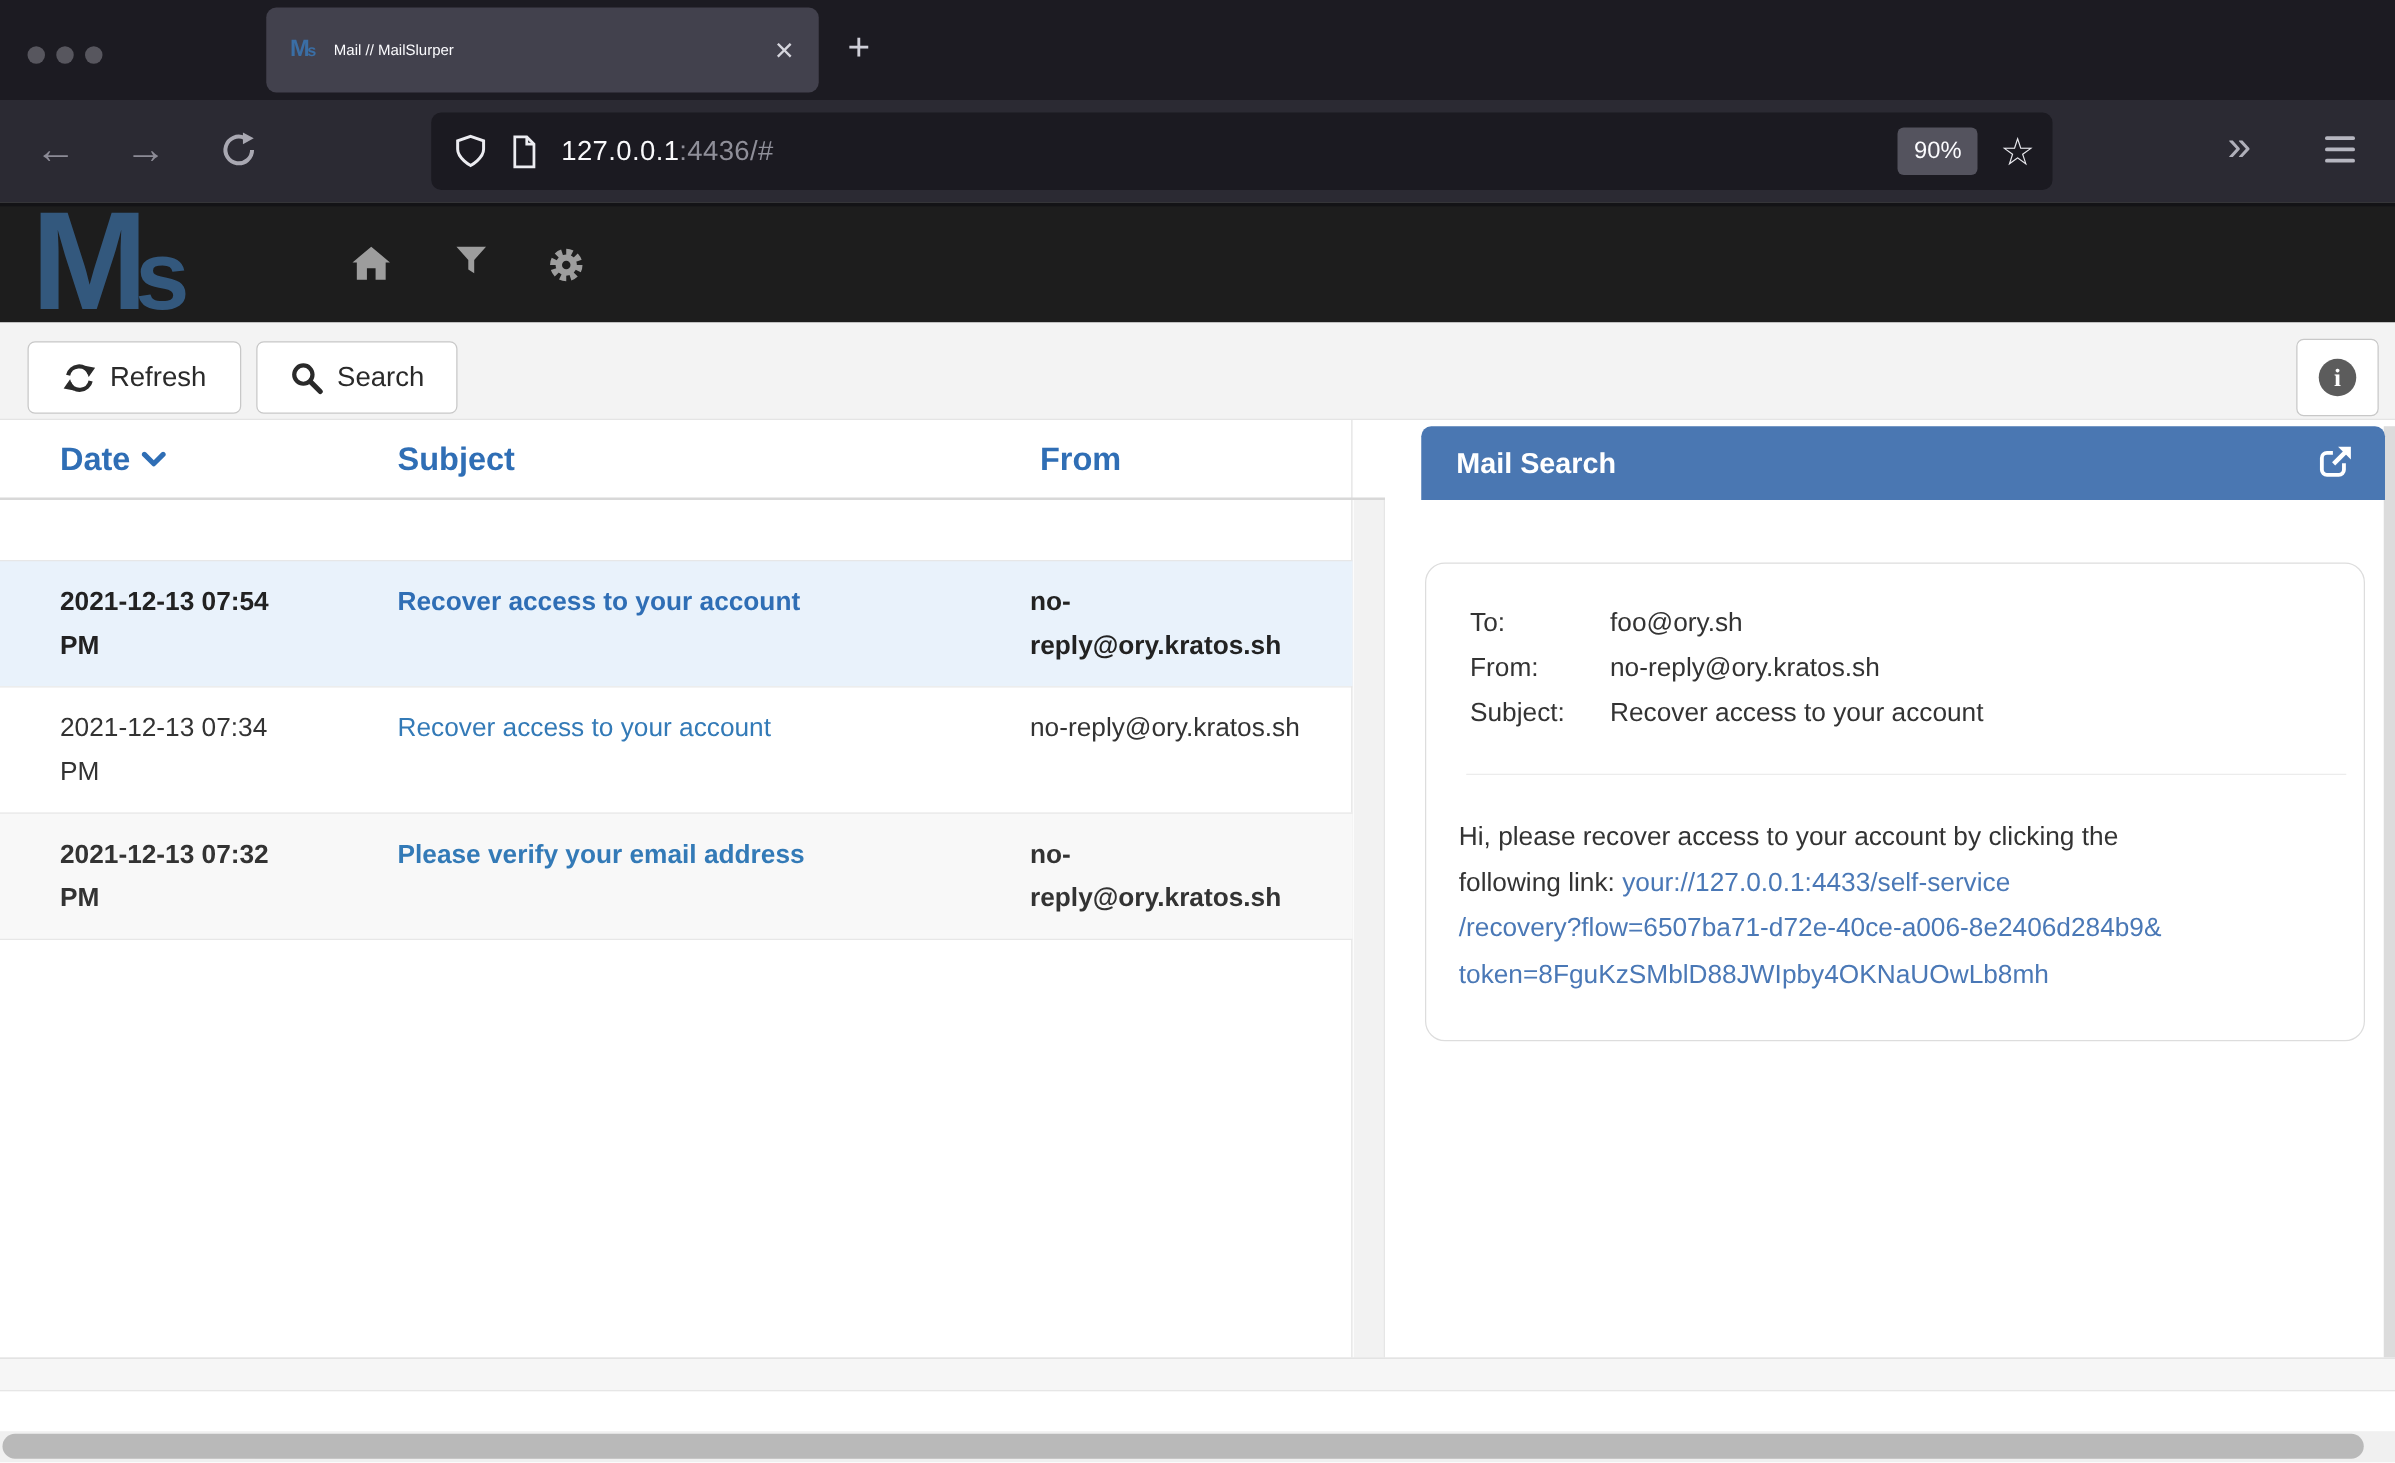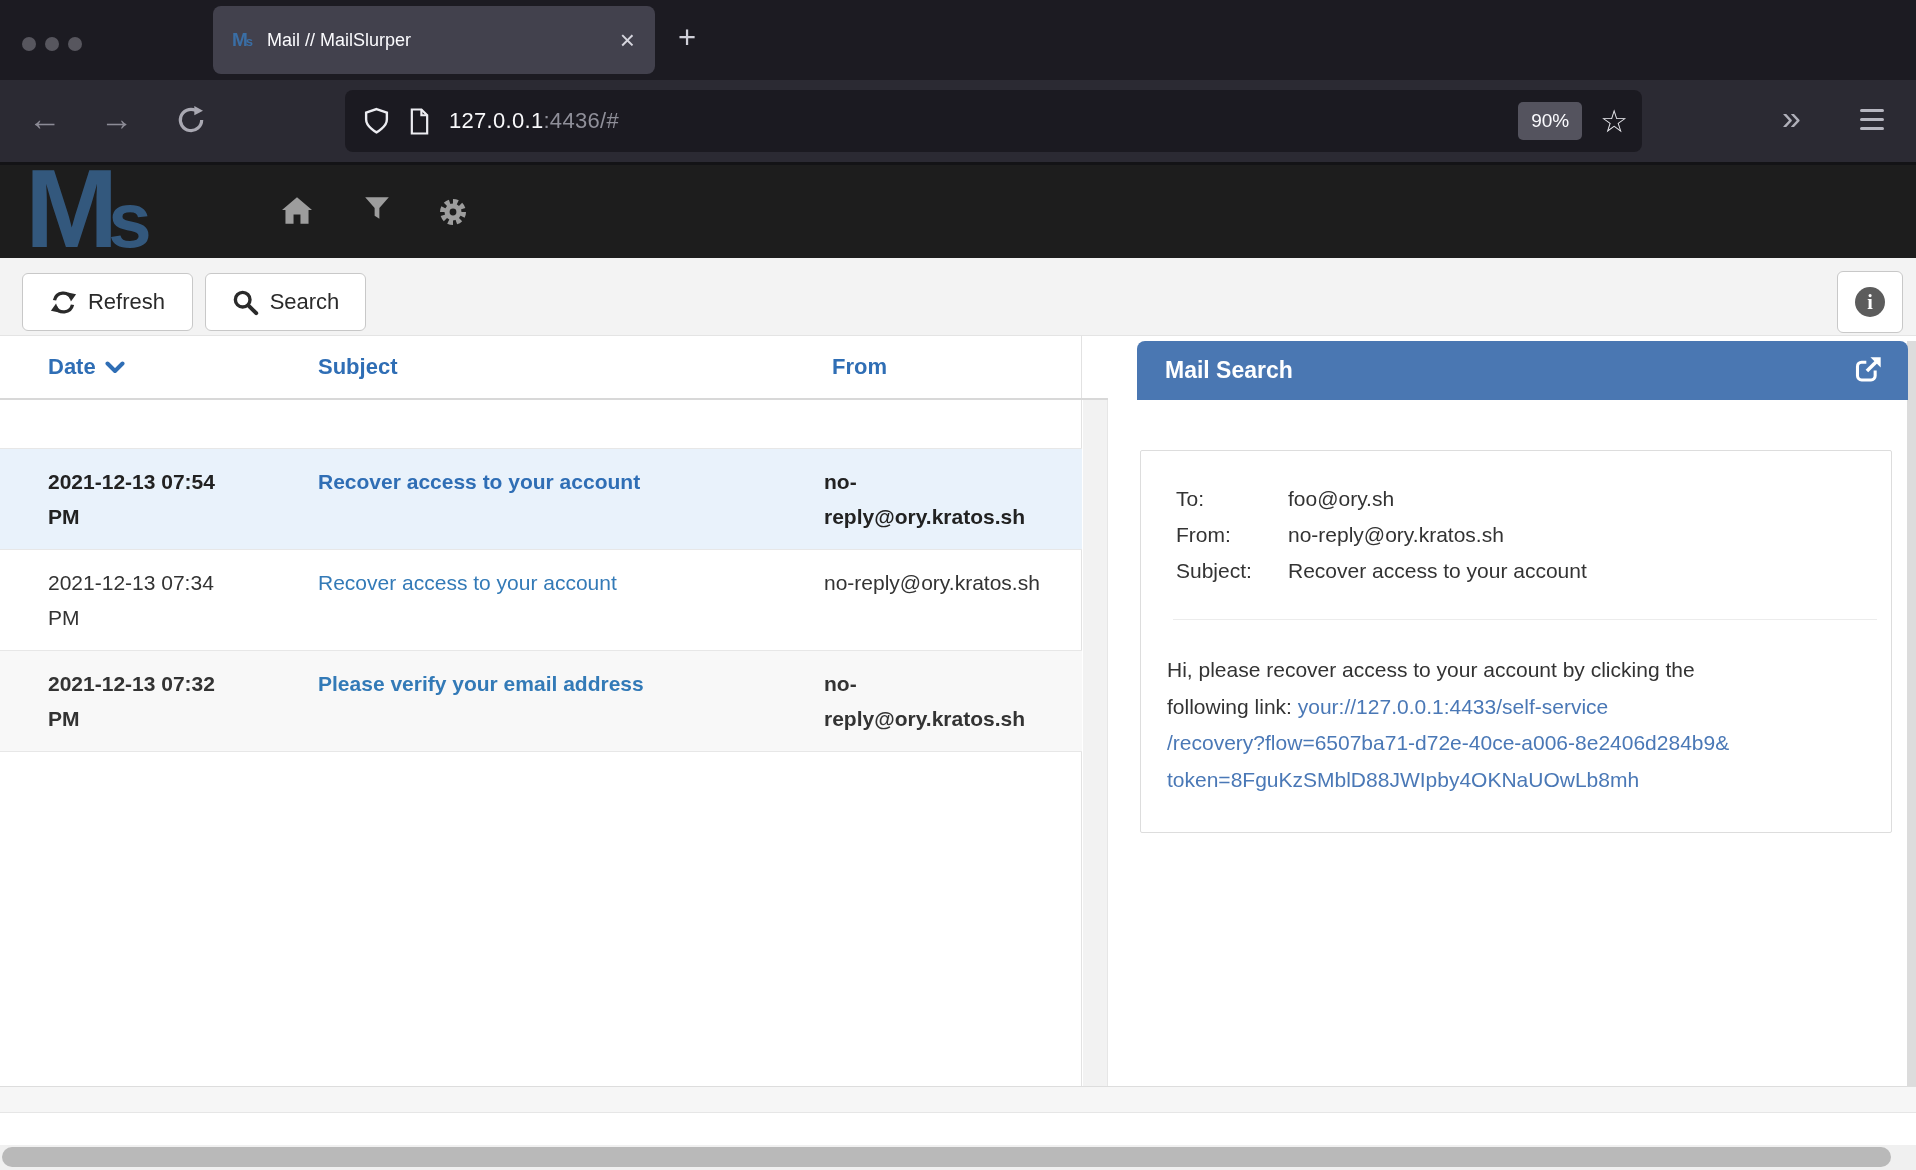--- a/index.html
+++ b/index.html
@@ -9,21 +9,21 @@
 
   
   .tab-bar { position:absolute; top:0; left:0; width:100%; height:80px; background:#1c1b22; }
   .window-dots { position:absolute; left:22px; top:37px; display:flex; gap:9px; }
   .dot { width:14px; height:14px; border-radius:50%; background:#57565e; }
   .tab { position:absolute; left:213px; top:6px; width:442px; height:68px; background:#42414d;
     border-radius:8px; display:flex; align-items:center; padding:0 20px 0 19px; }
   .favicon { display:inline-flex; align-items:baseline; margin-right:14px; }
   .favicon .fm { color:#3a6ea5; font-weight:bold; font-size:19px; }
   .favicon .fs { color:#3a6ea5; font-weight:bold; font-size:13px; margin-left:-2px; }
-  .tab-title { color:#fbfbfe; font-size:18px; white-space:nowrap; }
+  .tab-title { color:#fbfbfe; font-size:12px; white-space:nowrap; }
   .tab-close { margin-left:auto; color:#d6d6de; font-size:26px; line-height:1; }
   .new-tab { position:absolute; left:678px; top:22px; color:#cfcfd8; font-size:31px; line-height:1; }
 
   .nav-toolbar { position:absolute; top:80px; left:0; width:100%; height:82px; background:#2b2a33;
     display:flex; align-items:center; }
   .nav-btn { color:#8c8b96; font-size:33px; line-height:1; }
   .nav-back { position:absolute; left:28px; top:22px; }
   .nav-fwd  { position:absolute; left:100px; top:22px; }
   .nav-reload { position:absolute; left:175px; top:24px; }
   .url-bar { position:absolute; left:345px; top:10px; width:1297px; height:62px; background:#1b1a21;
@@ -61,21 +61,21 @@
   
   .content { position:absolute; top:336px; left:0; width:1916px; height:750px; background:#fff; }
   .mail-list-bg { position:absolute; left:0; top:0; width:1082px; height:750px; background:#fff;
     border-right:1px solid #e2e2e2; }
   .panel-gap { position:absolute; left:1083px; top:64px; width:25px; height:686px; background:#f2f2f2;
     border-right:1px solid #e6e6e6; }
   .right-edge { position:absolute; right:0; top:5px; width:9px; height:745px; background:#dcdcdc; }
 
   .list-header { position:absolute; left:0; top:0; width:1108px; height:64px;
     border-bottom:2px solid #d8d8d8; display:flex; align-items:center; }
-  .hcell { font-size:22px; font-weight:bold; color:#2f6eb5; }
+  .hcell { font-size:26px; font-weight:bold; color:#2f6eb5; }
   .hc-date { flex:0 0 315px; padding-left:48px; display:flex; align-items:center; gap:9px; }
   .hc-subject { flex:0 0 509px; padding-left:3px; }
   .hc-from { flex:0 0 258px; padding-left:8px; }
 
   .mail-rows { position:absolute; left:0; top:112px; width:1082px; }
   .mail-row { display:flex; border-top:1px solid #e7e7e7; padding:15px 0; font-size:21px;
     color:#333; line-height:35px; }
   .mail-row:last-child { border-bottom:1px solid #e7e7e7;font-weight:bold; }
   .mail-row.selected { background:#e9f2fb; font-weight:bold; color:#222; }
   .mail-row.striped { background:#f8f8f8; }
@@ -85,21 +85,21 @@
   .subject-link { color:#337ab7; text-decoration:none; }
   .mail-row.selected .subject-link { color:#2f6eb5; }
 
   .details-header { position:absolute; left:1137px; top:5px; width:771px; height:59px;
     background:#4a77b2; border-radius:8px 8px 0 0; display:flex; align-items:center;
     padding:0 24px 0 28px; }
   .details-title { color:#fff; font-size:23px; font-weight:bold; }
   .ext-icon { margin-left:auto; }
 
   .details-card { position:absolute; left:1140px; top:114px; width:752px; height:383px;
-    background:#fff; border:1px solid #ddd; border-radius:2px; }
+    background:#fff; border:1px solid #ddd; border-radius:16px; }
   .fields { padding:30px 0 0 35px; }
   .field { display:flex; font-size:21px; color:#333; line-height:36px; }
   .f-label { flex:0 0 112px; }
   .card-hr { border:0; border-top:1px solid #ececec; margin:30px 14px 0 32px; }
   .mail-body { padding:32px 20px 0 26px; font-size:21px; color:#333; line-height:36.5px; }
   .body-link { color:#4a78b6; text-decoration:none; }
 
   
   .strip-a { position:absolute; top:1086px; left:0; width:100%; height:27px; background:#f6f6f6;
     border-top:1px solid #ddd; border-bottom:1px solid #e6e6e6; }

